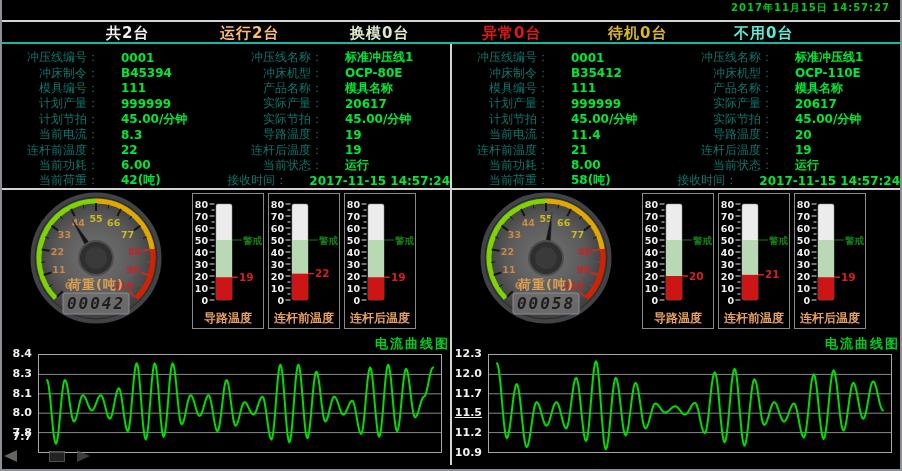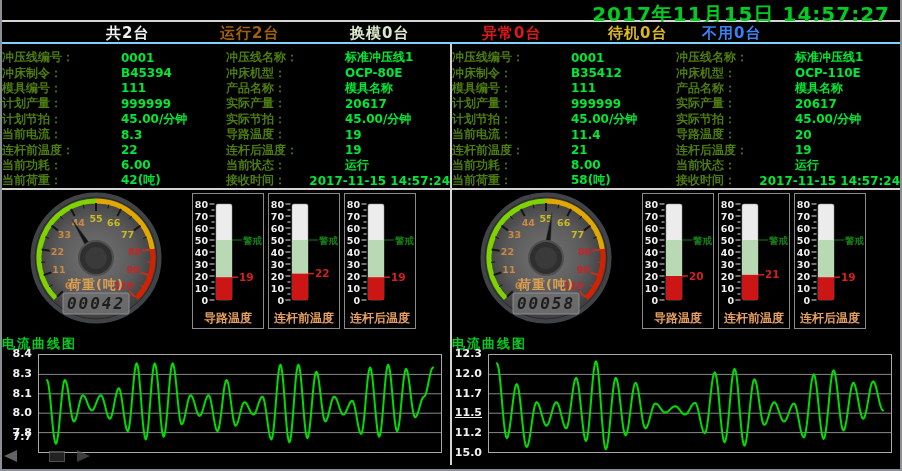--- a/index.html
+++ b/index.html
@@ -1,61 +1,61 @@
 <!DOCTYPE html>
 <html><head>
 <meta charset="utf-8">
 <style>
   html,body{margin:0;padding:0;background:#151515;}
   *{box-sizing:border-box;}
   .frame{position:relative;width:902px;height:471px;background:#000;
          border:2px solid #8a9096;border-top:none;overflow:hidden;
          font-family:"DejaVu Sans",sans-serif;}
   .titlebar{position:relative;height:22px;background:#000;border-bottom:2px solid #d4d4d4;}
-  .datetime{position:absolute;right:10px;top:1px;color:#00cc22;font-size:20px;font-weight:bold;letter-spacing:1px;}
-  .statusbar{position:relative;height:22px;background:#000;border-bottom:2px solid #7dd3fc;}
+  .datetime{position:absolute;right:10px;top:1px;color:#00cc22;font-size:10px;font-weight:bold;letter-spacing:1px;}
+  .statusbar{position:relative;height:22px;background:#000;border-bottom:2px solid #14b8a6;}
   .statusitem{position:absolute;top:2px;font-size:15px;font-weight:bold;letter-spacing:1px;}
   .main{display:flex;height:421px;}
   .panel{width:448px;height:421px;background:#000;}
   .vdiv{width:2px;background:#d4d4d4;height:421px;}
   .info{height:146px;border-bottom:2px solid #d4d4d4;display:flex;padding-top:6px;}
   .icol{width:224px;}
   .irow{display:flex;height:15.4px;align-items:center;}
-  .ilabel{width:97px;text-align:left;color:#4d7c0f;font-size:12px;font-weight:bold;white-space:nowrap;}
+  .ilabel{width:97px;text-align:right;color:#0f766e;font-size:12px;font-weight:normal;white-space:nowrap;}
   .ival{margin-left:22px;color:#00e836;font-size:12px;font-weight:bold;white-space:nowrap;}
   .gauges{height:142px;display:flex;padding-left:2px;}
   .gaugesvg{width:184px;height:142px;display:block;}
   .thermo{width:72px;height:136px;border:1px solid #8a8a8a;margin-left:4px;margin-top:3px;background:#000;}
   .thermo svg{display:block;width:70px;height:134px;}
   .chartsec{position:relative;height:131px;}
-  .chart-title{height:20px;padding-top:3px;text-align:left;color:#00cc22;font-size:13px;font-weight:bold;letter-spacing:2px;}
+  .chart-title{height:20px;padding-top:3px;text-align:right;color:#00cc22;font-size:13px;font-weight:bold;letter-spacing:2px;}
   .ylabels{position:absolute;left:0;top:22px;width:33px;height:99px;}
   .ylab{position:absolute;right:3px;color:#f0f0f0;font-size:11px;font-weight:bold;}
   .plotwrap{position:absolute;left:36px;right:8px;top:22px;height:99px;border:1px solid #a8a8a8;background:#000;}
   .plotwrap svg{position:absolute;left:0;top:0;width:100%;height:100%;}
   .odom{font-family:"DejaVu Sans Mono",monospace;font-style:italic;font-weight:bold;}
   .overlay{position:absolute;left:2px;bottom:7px;display:flex;align-items:center;opacity:.75;z-index:5;}
   .ov-back{width:0;height:0;border-top:6px solid transparent;border-bottom:6px solid transparent;border-right:13px solid #848484;}
   .ov-box{width:16px;height:11px;background:#2e2e2e;border:1px solid #6a6a6a;margin-left:32px;}
   .ov-fwd{width:0;height:0;border-top:6px solid transparent;border-bottom:6px solid transparent;border-left:13px solid #525252;margin-left:12px;}
 </style>
 </head>
 <body>
 
 <div class="frame">
   <div class="titlebar">
     <span class="datetime">2017年11月15日  14:57:27</span>
   </div>
   <div class="statusbar" id="statusbar">
       <span class="statusitem" style="left: 104px; color: rgb(240, 240, 240);">共2台</span>
-      <span class="statusitem" style="left: 218px; color: #a16207;">运行2台</span>
+      <span class="statusitem" style="left: 218px; color: #fdba74;">运行2台</span>
       <span class="statusitem" style="left: 348px; color: rgb(221, 232, 204);">换模0台</span>
       <span class="statusitem" style="left: 480px; color: rgb(224, 24, 24);">异常0台</span>
       <span class="statusitem" style="left: 606px; color: rgb(216, 184, 32);">待机0台</span>
-      <span class="statusitem" style="left: 700px; color: #3b82f6;">不用0台</span>
+      <span class="statusitem" style="left: 732px; color: #5eead4;">不用0台</span>
     </div>
   <div class="main">
     <div class="panel" id="panel0">
         <div class="info">
           <div class="icol">
             <div class="irow">
               <span class="ilabel">冲压线编号：</span>
               <span class="ival">0001</span>
             </div>
             <div class="irow">
@@ -568,21 +568,21 @@
           </div>
         </div>
         <div class="chartsec">
           <div class="chart-title">电流曲线图</div>
           <div class="ylabels">
             <div class="ylab" style="top: -7px;">12.3</div>
             <div class="ylab" style="top: 12.8px;">12.0</div>
             <div class="ylab" style="top: 32.6px;">11.7</div>
             <div class="ylab" style="top: 52.4px; text-decoration: underline;">11.5</div>
             <div class="ylab" style="top: 72.2px;">11.2</div>
-            <div class="ylab" style="top: 92px;">15.0</div>
+            <div class="ylab" style="top: 92px;">10.9</div>
           </div>
           <div class="plotwrap">
             <svg viewBox="0 0 404 99" preserveAspectRatio="none">
               <line x1="0" y1="19.8" x2="404" y2="19.8" stroke="#8a8a8a" stroke-width="1"></line>
               <line x1="0" y1="39.6" x2="404" y2="39.6" stroke="#8a8a8a" stroke-width="1"></line>
               <line x1="0" y1="59.4" x2="404" y2="59.4" stroke="#8a8a8a" stroke-width="1"></line>
               <line x1="0" y1="79.2" x2="404" y2="79.2" stroke="#8a8a8a" stroke-width="1"></line>
               <polyline points="8.0,8.5 9.0,10.4 10.0,15.8 11.0,24.2 12.0,34.9 13.0,46.7 14.0,58.5 15.0,69.1 16.0,77.6 17.0,83.0 17.9,84.9 18.9,83.5 19.9,79.6 20.9,73.5 21.9,65.8 22.9,57.3 23.9,48.8 24.9,41.1 25.9,35.0 26.9,31.0 27.9,29.7 28.9,31.3 29.9,35.8 30.9,43.0 31.9,51.9 32.9,61.9 33.9,71.8 34.9,80.8 35.9,87.9 36.9,92.5 37.8,94.0 38.8,92.9 39.8,89.7 40.8,84.6 41.8,78.2 42.8,71.1 43.8,64.0 44.8,57.6 45.8,52.5 46.8,49.2 47.8,48.1 48.8,48.7 49.8,50.4 50.8,53.0 51.8,56.4 52.8,60.1 53.8,63.8 54.8,67.2 55.8,69.8 56.7,71.5 57.7,72.1 58.7,71.5 59.7,69.8 60.7,67.2 61.7,63.8 62.7,60.1 63.7,56.4 64.7,53.0 65.7,50.4 66.7,48.7 67.7,48.1 68.7,48.7 69.7,50.7 70.7,53.6 71.7,57.4 72.7,61.5 73.7,65.7 74.7,69.4 75.7,72.4 76.6,74.3 77.6,75.0 78.6,73.7 79.6,70.0 80.6,64.3 81.6,57.1 82.6,49.1 83.6,41.2 84.6,34.0 85.6,28.3 86.6,24.6 87.6,23.3 88.6,24.9 89.6,29.5 90.6,36.6 91.6,45.6 92.6,55.5 93.6,65.5 94.6,74.4 95.5,81.5 96.5,86.1 97.5,87.7 98.5,85.7 99.5,79.9 100.5,70.9 101.5,59.6 102.5,47.0 103.5,34.5 104.5,23.1 105.5,14.1 106.5,8.4 107.5,6.4 108.5,8.6 109.5,14.9 110.5,24.9 111.5,37.4 112.5,51.3 113.5,65.1 114.5,77.7 115.4,87.6 116.4,94.0 117.4,96.2 118.4,94.4 119.4,89.2 120.4,81.2 121.4,71.0 122.4,59.8 123.4,48.5 124.4,38.3 125.4,30.3 126.4,25.1 127.4,23.3 128.4,24.8 129.4,28.9 130.4,35.4 131.4,43.6 132.4,52.7 133.4,61.8 134.3,69.9 135.3,76.4 136.3,80.6 137.3,82.0 138.3,80.7 139.3,76.9 140.3,71.0 141.3,63.5 142.3,55.2 143.3,46.9 144.3,39.4 145.3,33.4 146.3,29.6 147.3,28.3 148.3,29.4 149.3,32.7 150.3,37.9 151.3,44.4 152.3,51.6 153.3,58.8 154.2,65.3 155.2,70.5 156.2,73.8 157.2,75.0 158.2,74.3 159.2,72.5 160.2,69.7 161.2,66.2 162.2,62.2 163.2,58.3 164.2,54.7 165.2,51.9 166.2,50.1 167.2,49.5 168.2,49.7 169.2,50.4 170.2,51.4 171.2,52.7 172.2,54.1 173.1,55.5 174.1,56.8 175.1,57.8 176.1,58.5 177.1,58.7 178.1,58.5 179.1,58.1 180.1,57.4 181.1,56.5 182.1,55.5 183.1,54.5 184.1,53.6 185.1,52.9 186.1,52.5 187.1,52.3 188.1,52.5 189.1,53.1 190.1,54.1 191.1,55.3 192.1,56.6 193.0,57.9 194.0,59.1 195.0,60.0 196.0,60.6 197.0,60.8 198.0,60.5 199.0,59.7 200.0,58.3 201.0,56.7 202.0,54.8 203.0,52.9 204.0,51.3 205.0,49.9 206.0,49.1 207.0,48.8 208.0,49.6 209.0,51.8 210.0,55.2 211.0,59.5 211.9,64.3 212.9,69.2 213.9,73.5 214.9,76.9 215.9,79.1 216.9,79.9 217.9,78.4 218.9,74.0 219.9,67.1 220.9,58.4 221.9,48.8 222.9,39.2 223.9,30.5 224.9,23.6 225.9,19.2 226.9,17.7 227.9,19.4 228.9,24.5 229.9,32.4 230.9,42.4 231.8,53.4 232.8,64.4 233.8,74.4 234.8,82.3 235.8,87.4 236.8,89.1 237.8,87.3 238.8,81.9 239.8,73.7 240.8,63.2 241.8,51.6 242.8,40.0 243.8,29.6 244.8,21.3 245.8,16.0 246.8,14.1 247.8,16.1 248.8,21.6 249.8,30.3 250.7,41.3 251.7,53.4 252.7,65.5 253.7,76.5 254.7,85.1 255.7,90.7 256.7,92.6 257.7,91.0 258.7,86.2 259.7,78.6 260.7,69.2 261.7,58.7 262.7,48.2 263.7,38.7 264.7,31.2 265.7,26.4 266.7,24.8 267.7,25.9 268.7,29.2 269.7,34.4 270.6,40.9 271.6,48.1 272.6,55.3 273.6,61.8 274.6,67.0 275.6,70.3 276.6,71.4 277.6,70.9 278.6,69.2 279.6,66.6 280.6,63.4 281.6,59.8 282.6,56.1 283.6,52.9 284.6,50.3 285.6,48.7 286.6,48.1 287.6,48.6 288.6,50.0 289.5,52.2 290.5,54.9 291.5,58.0 292.5,61.0 293.5,63.8 294.5,66.0 295.5,67.4 296.5,67.9 297.5,67.4 298.5,66.1 299.5,64.1 300.5,61.5 301.5,58.7 302.5,55.9 303.5,53.3 304.5,51.3 305.5,49.9 306.5,49.5 307.5,50.3 308.5,52.8 309.4,56.6 310.4,61.5 311.4,66.8 312.4,72.2 313.4,77.0 314.4,80.8 315.4,83.3 316.4,84.2 317.4,82.6 318.4,78.0 319.4,70.9 320.4,61.9 321.4,52.0 322.4,42.0 323.4,33.1 324.4,25.9 325.4,21.4 326.4,19.8 327.4,21.4 328.3,26.1 329.3,33.4 330.3,42.5 331.3,52.7 332.3,62.8 333.3,72.0 334.3,79.3 335.3,84.0 336.3,85.6 337.3,83.9 338.3,78.9 339.3,71.1 340.3,61.4 341.3,50.6 342.3,39.7 343.3,30.0 344.3,22.2 345.3,17.3 346.3,15.6 347.3,17.1 348.2,21.4 349.2,28.2 350.2,36.8 351.2,46.3 352.2,55.8 353.2,64.4 354.2,71.2 355.2,75.6 356.2,77.1 357.2,75.9 358.2,72.4 359.2,67.0 360.2,60.2 361.2,52.7 362.2,45.1 363.2,38.3 364.2,32.9 365.2,29.5 366.2,28.3 367.1,29.2 368.1,31.8 369.1,35.9 370.1,41.0 371.1,46.7 372.1,52.4 373.1,57.5 374.1,61.5 375.1,64.2 376.1,65.1 377.1,64.1 378.1,61.4 379.1,57.2 380.1,51.9 381.1,46.0 382.1,40.1 383.1,34.7 384.1,30.5 385.1,27.8 386.1,26.9 387.0,27.6 388.0,29.7 389.0,33.0 390.0,37.1 391.0,41.7 392.0,46.3 393.0,50.5 394.0,53.7 395.0,55.8 396,56.6" fill="none" stroke="#00dd00" stroke-width="2" stroke-linejoin="round" stroke-linecap="round"></polyline>
             </svg>
           </div>

